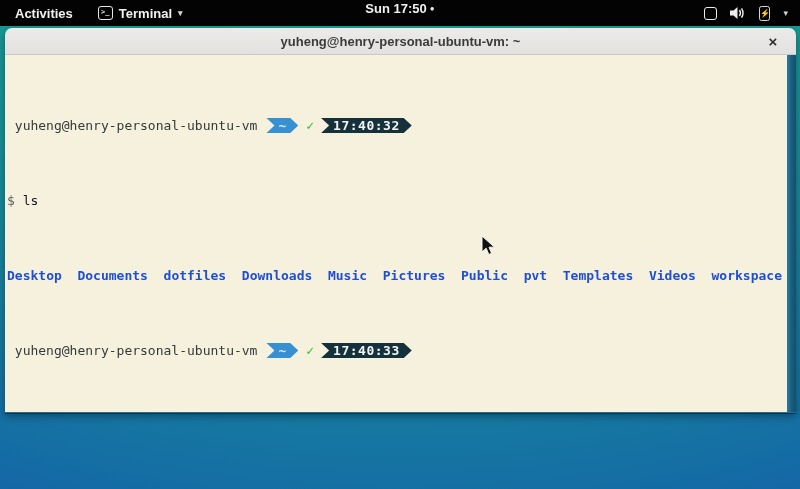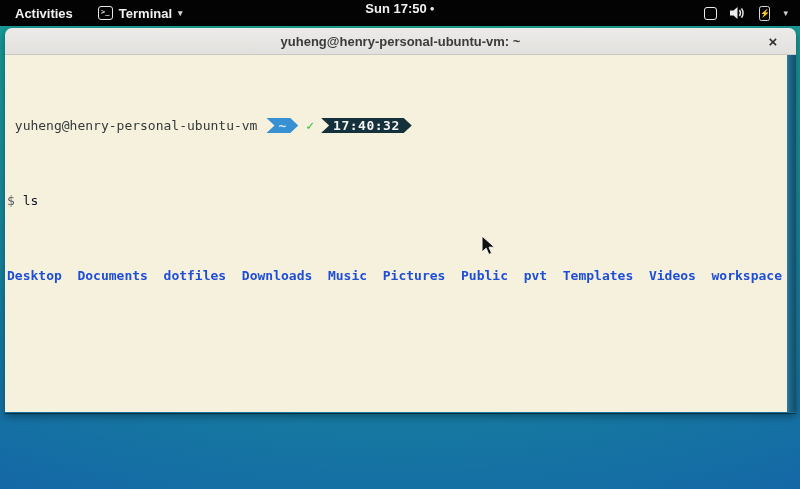--- a/index.html
+++ b/index.html
@@ -134,20 +134,21 @@
       
       <div class="tline prompt-pad"><span>yuheng@henry-personal-ubuntu-vm</span><span class="pseg blue">~</span><span class="check">✓</span><span class="pseg dark">17:40:32</span></div>
 
       
       <div class="tline"><span class="dollar">$</span><span class="cmd">ls</span></div>
 
       
       <div class="tline"><span class="dir">Desktop</span>  <span class="dir">Documents</span>  <span class="dir">dotfiles</span>  <span class="dir">Downloads</span>  <span class="dir">Music</span>  <span class="dir">Pictures</span>  <span class="dir">Public</span>  <span class="dir">pvt</span>  <span class="dir">Templates</span>  <span class="dir">Videos</span>  <span class="dir">workspace</span></div>
 
       
+      <div class="tline prompt-pad"><span>yuheng@henry-personal-ubuntu-vm</span><span class="pseg blue">~</span><span class="check">✓</span><span class="pseg dark">17:40:33</span></div>
 
       
       
 
       <div class="scrollbar"></div>
     </div>
   </div>
 
   <svg class="pointer" viewBox="0 0 15 22">
     <path d="M1 1 L1 17 L5.2 13.2 L7.8 19.5 L10.6 18.2 L8 12.2 L13.5 12.2 Z" fill="#111111" stroke="#f5f5f5" stroke-width="1"></path>

